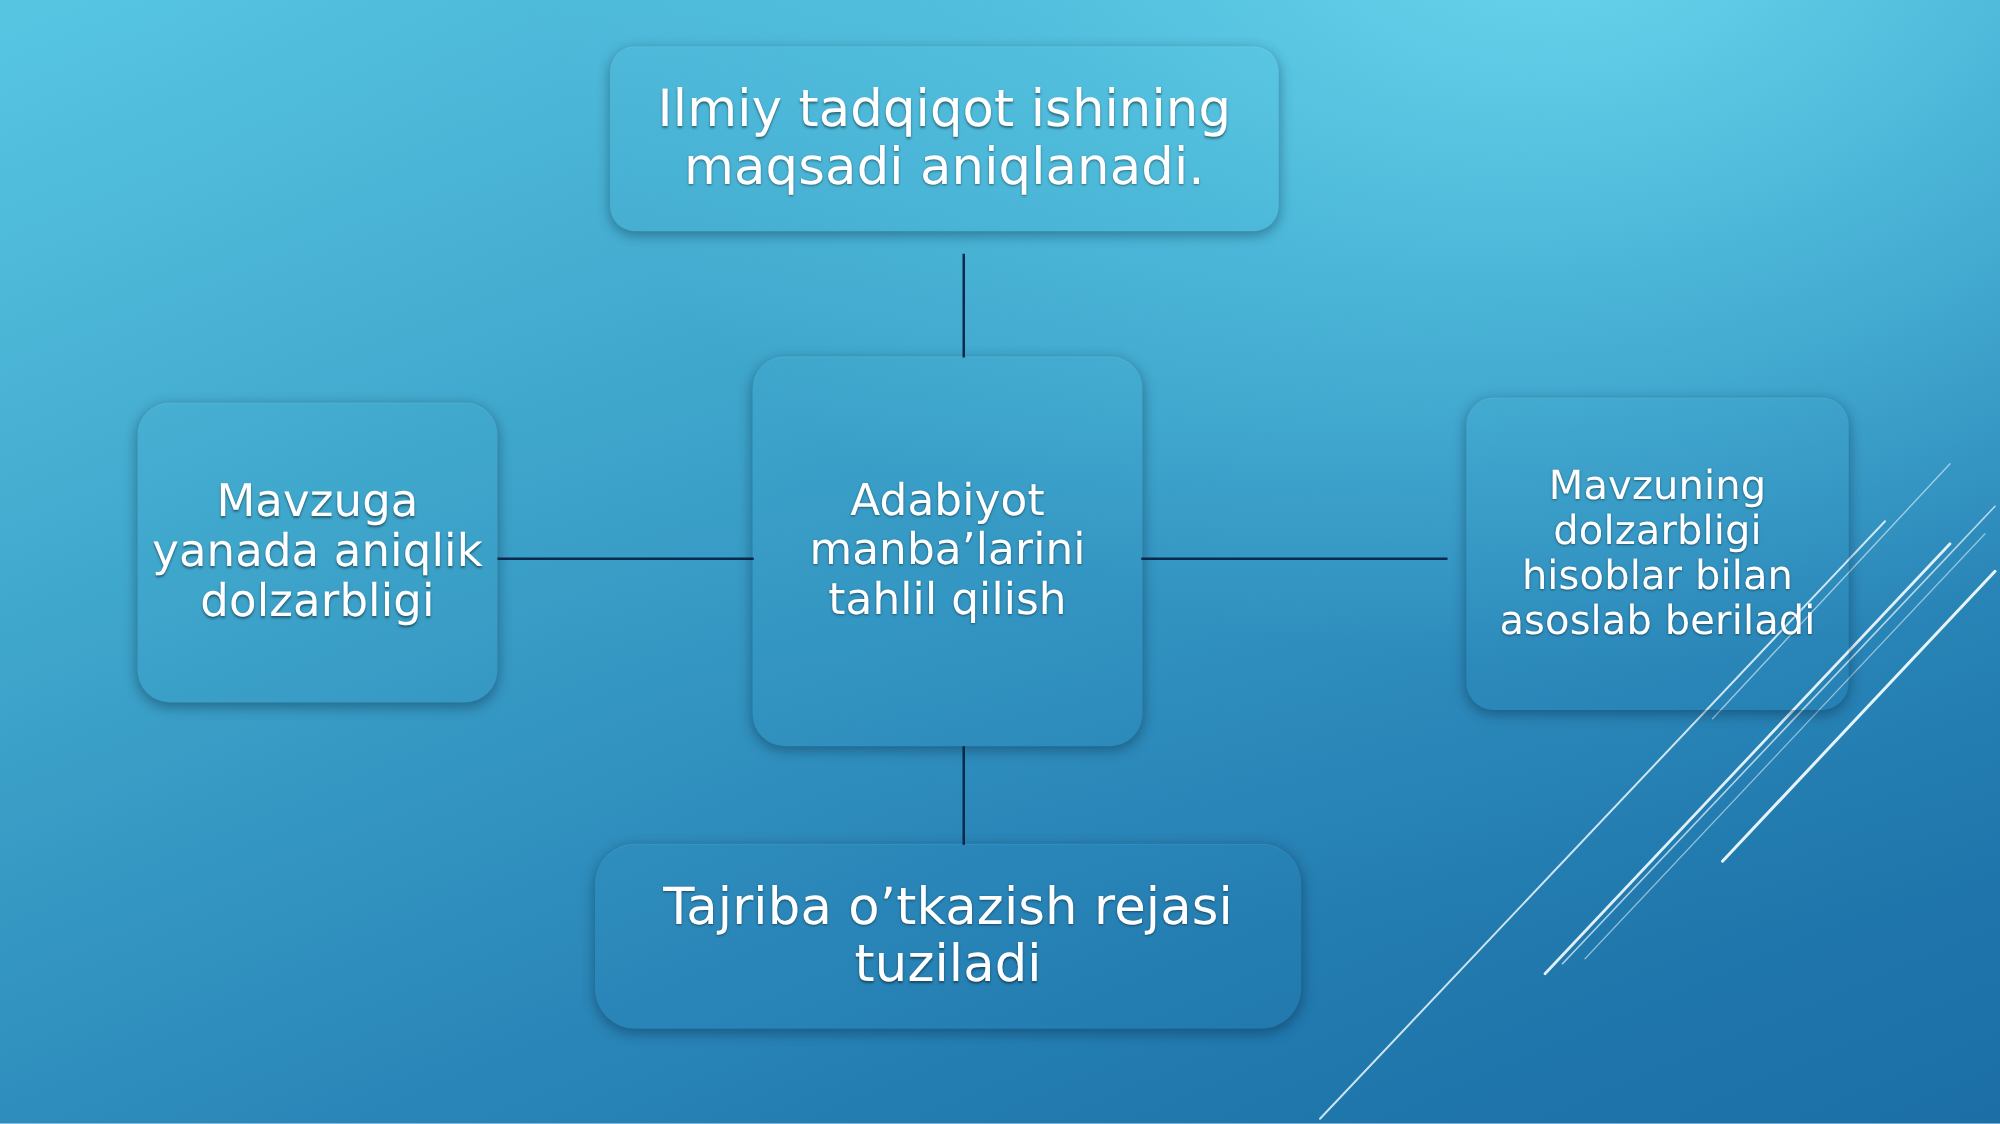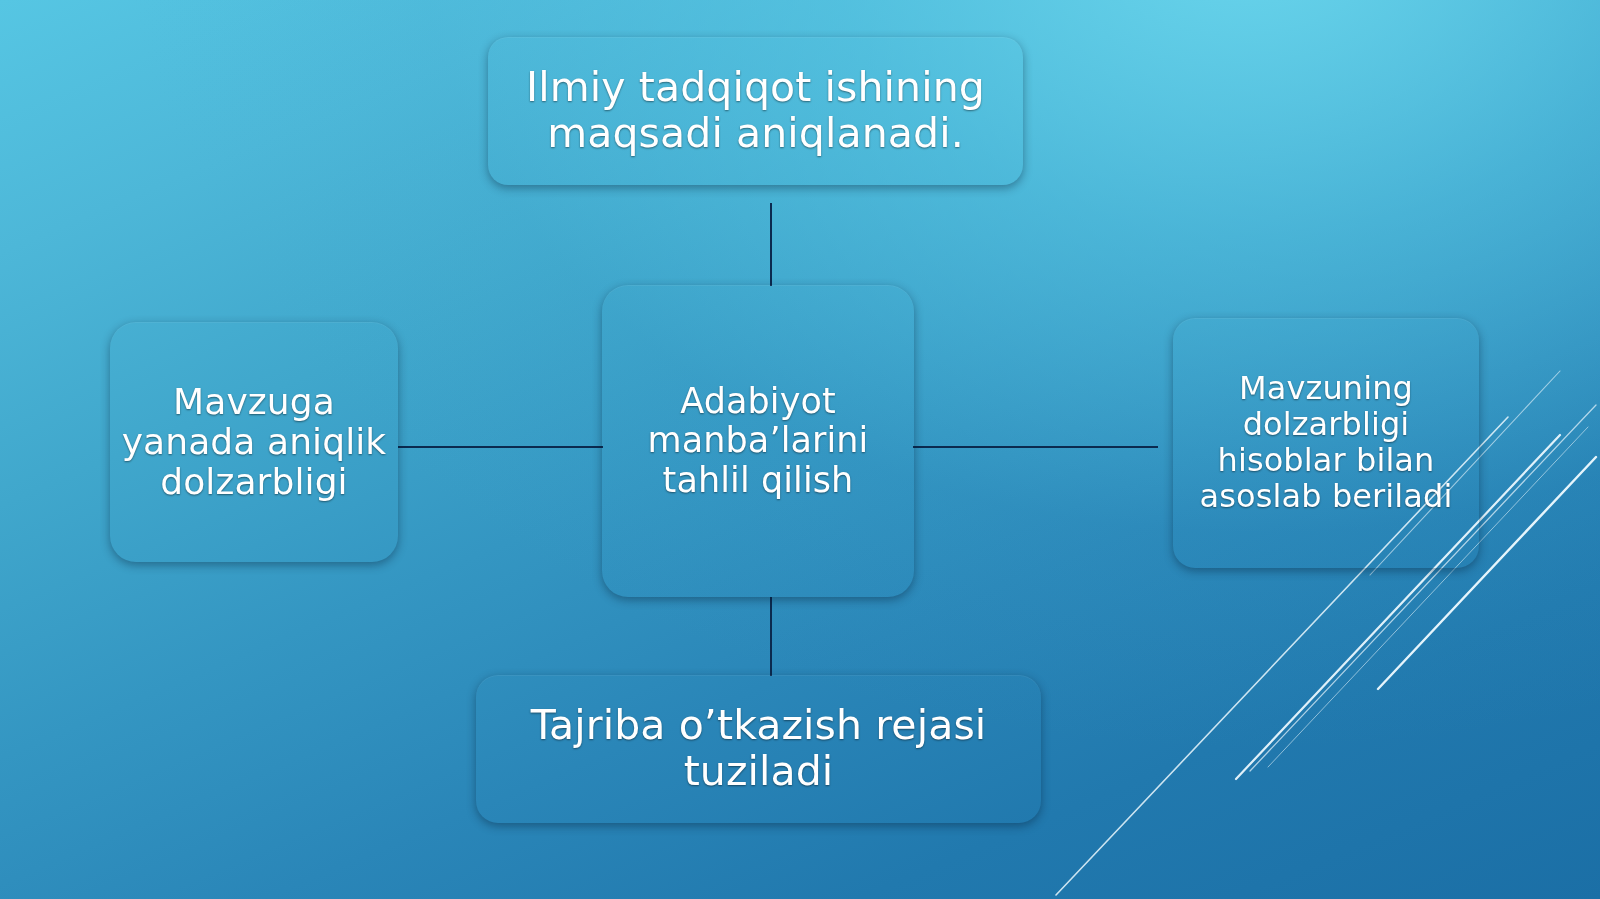--- a/index.html
+++ b/index.html
@@ -105,21 +105,21 @@
     left: 1157px; top: 318px;
     width: 306px; height: 250px;
     font-size: 32px;
     border-radius: 22px;
     margin-left: 16px;
   }
   #node-bottom {
     left: 476px;  top: 675px;
     width: 565px; height: 148px;
     font-size: 41px;
-    border-radius: 22px;
+    border-radius: 32px;
     justify-content: flex-end;
   }
 
   
   #conn-top    { left: 770px;  top: 203px; height: 83px; }
   #conn-bottom { left: 770px;  top: 597px; height: 79px; }
   #conn-left   { left: 398px;  top: 446px; width: 205px; }
   #conn-right  { left: 913px;  top: 446px; width: 245px; }
 </style>
 </head>

